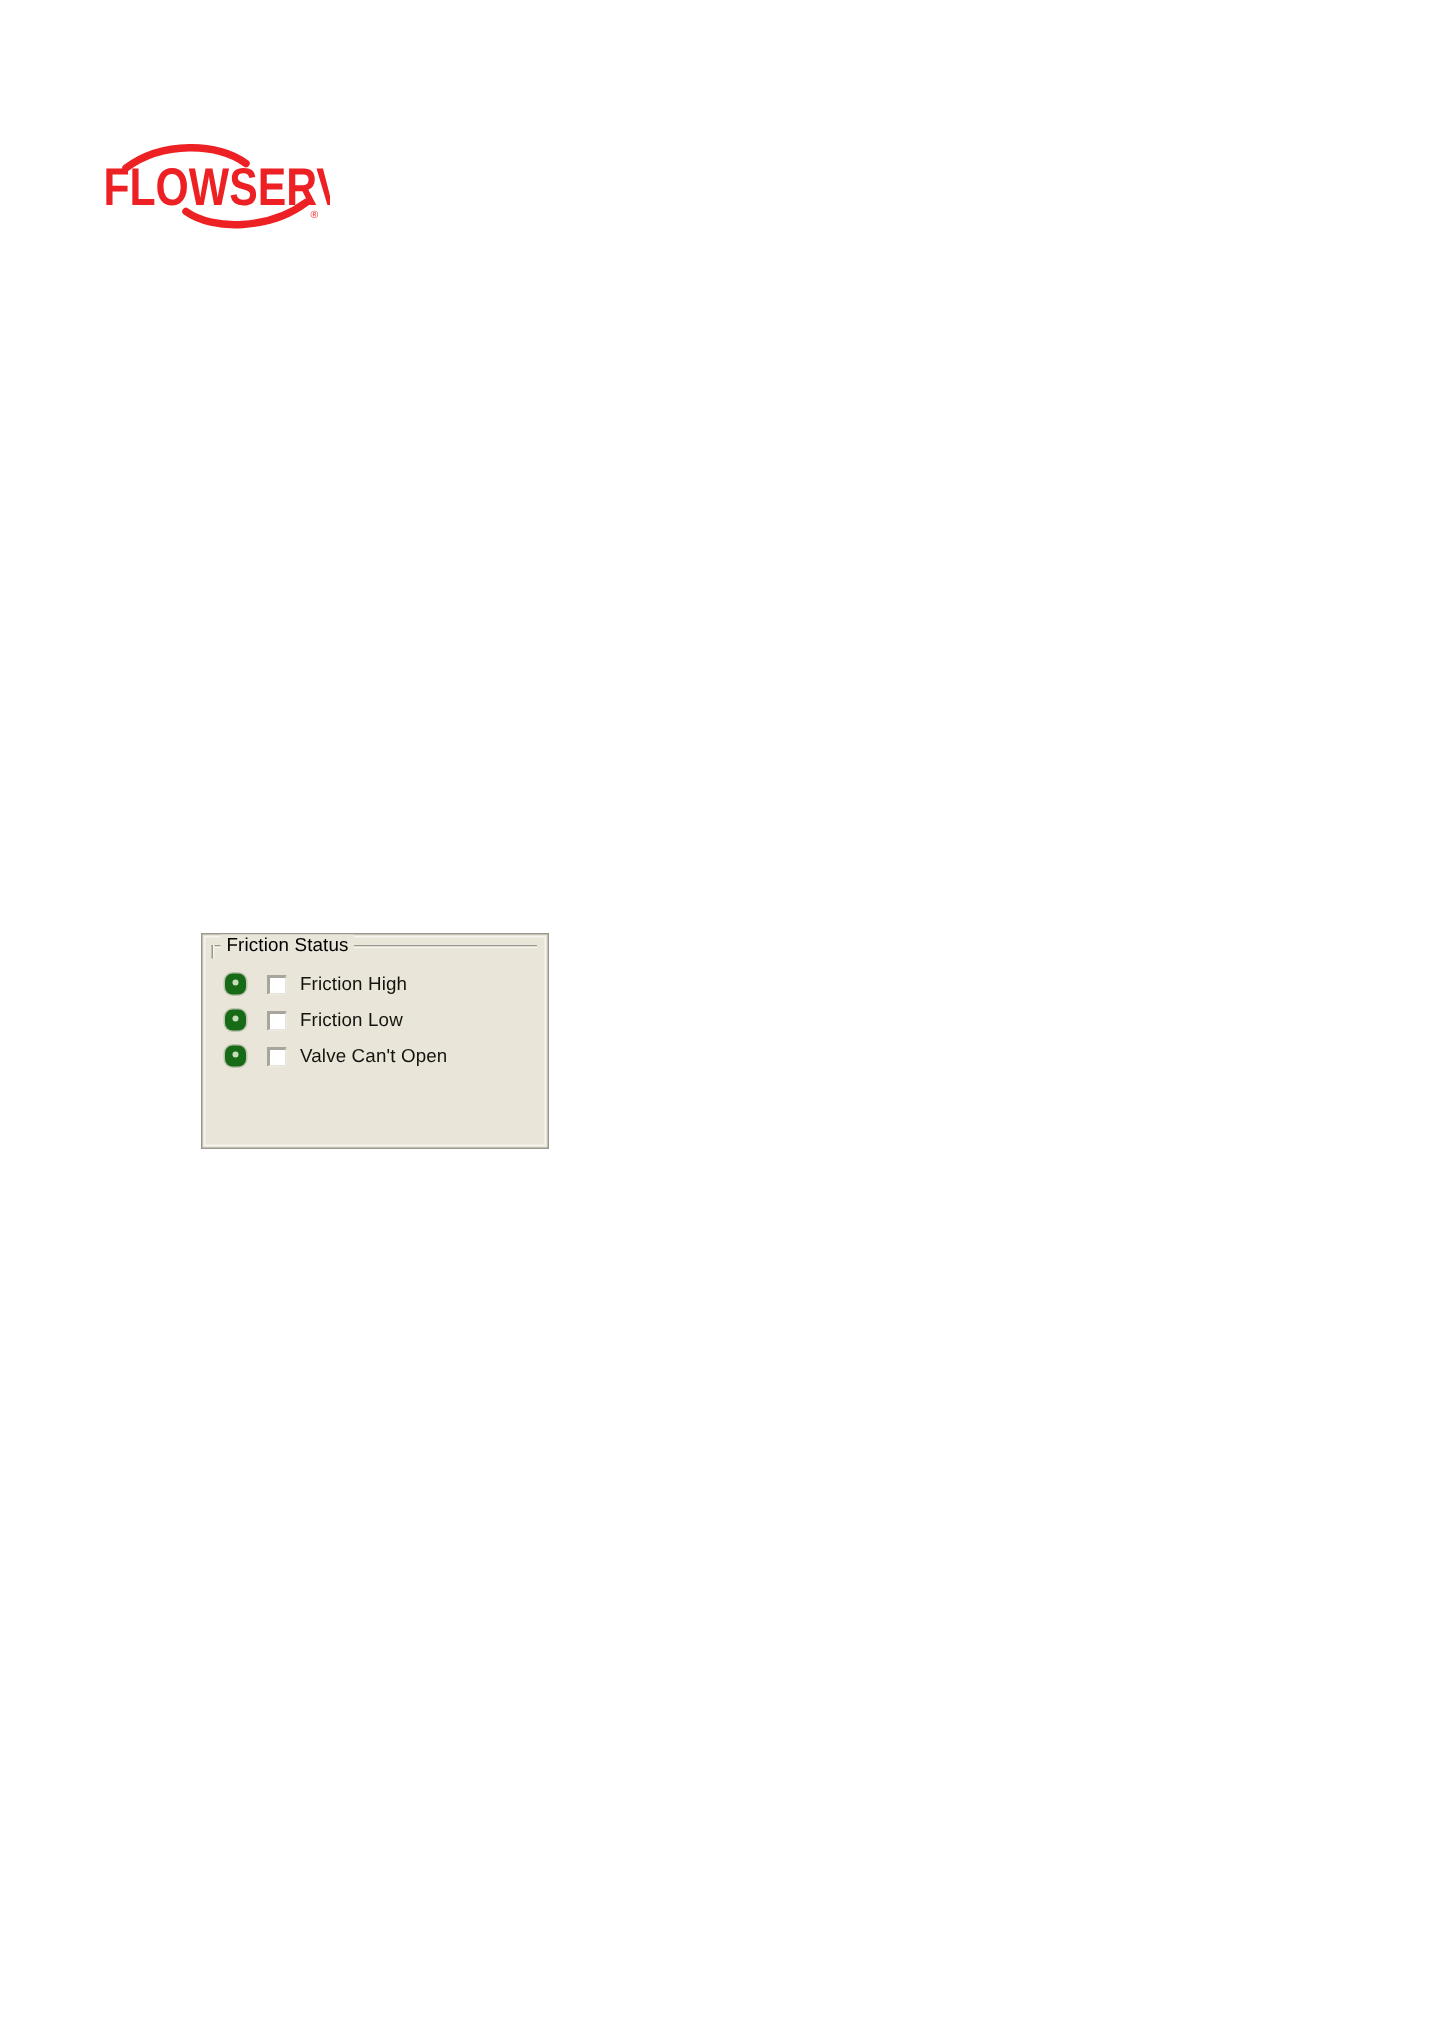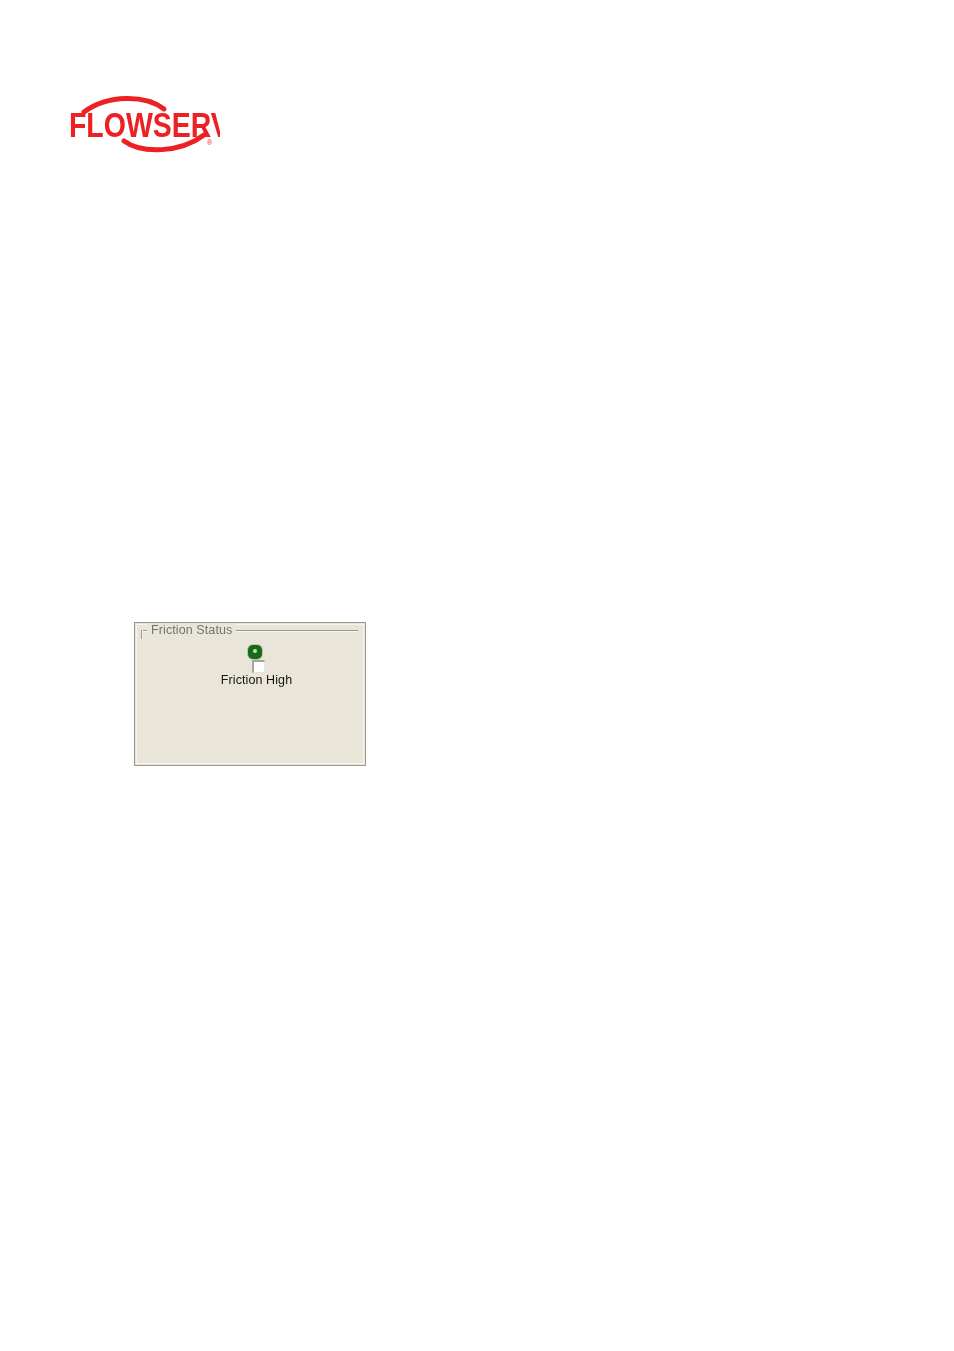--- a/index.html
+++ b/index.html
@@ -72,37 +72,36 @@
     box-sizing: border-box;
   }
   .gb-caption {
     position: absolute;
     left: 12px;
     top: 0px;
     padding: 0 4px;
     background: #e9e5d9;
     font-size: 12.5px;
     line-height: 15px;
-    color: #737373;
+    color: #000000;
     white-space: nowrap;
     letter-spacing: 0.1px;
   }
 
   
   .rows {
     position: absolute;
     left: 8px;
     top: 21px;
     right: 4px;
   }
   .row {
     display: flex;
     align-items: center;
     height: 24px;
-    flex-direction: column;
   }
 
   
   .led {
     position: relative;
     width: 16px;
     height: 16px;
     margin-left: 6px;
     flex: 0 0 auto;
   }
@@ -176,17 +175,33 @@
 
     <div class="row">
       <div class="led">
         <div class="led-body"></div>
         <div class="led-core"></div>
       </div>
       <div class="checkbox"></div>
       <div class="row-label">Friction High</div>
     </div>
 
-
+    <div class="row">
+      <div class="led">
+        <div class="led-body"></div>
+        <div class="led-core"></div>
+      </div>
+      <div class="checkbox"></div>
+      <div class="row-label">Friction Low</div>
+    </div>
+
+    <div class="row">
+      <div class="led">
+        <div class="led-body"></div>
+        <div class="led-core"></div>
+      </div>
+      <div class="checkbox"></div>
+      <div class="row-label">Valve Can't Open</div>
+    </div>
 
 
   </div>
 </div>
 
 </body></html>

